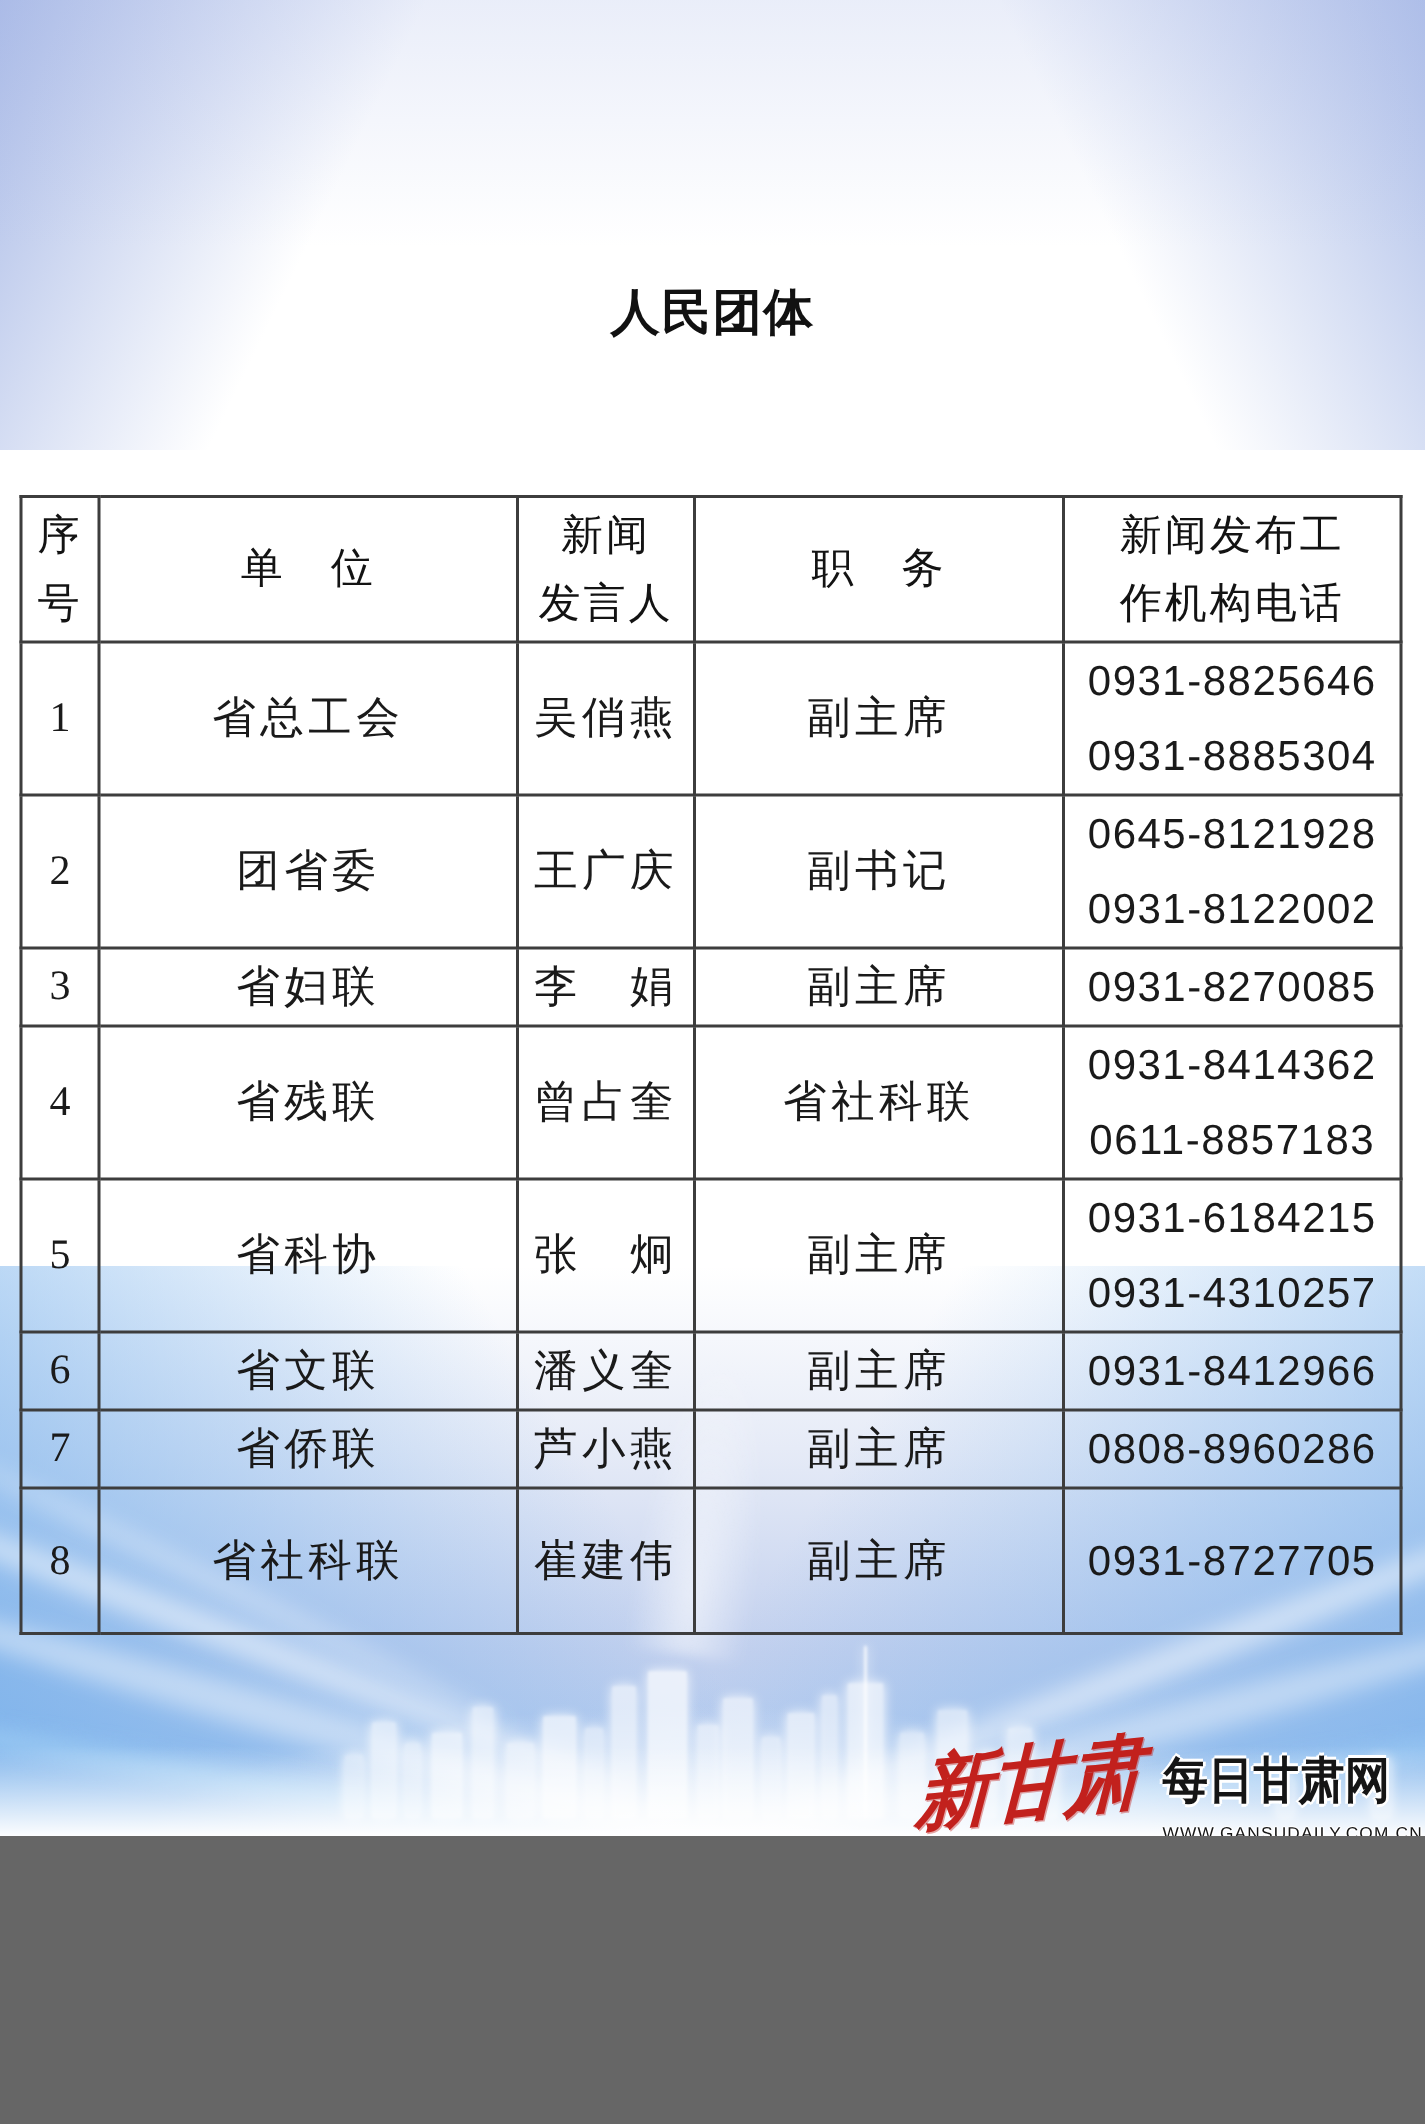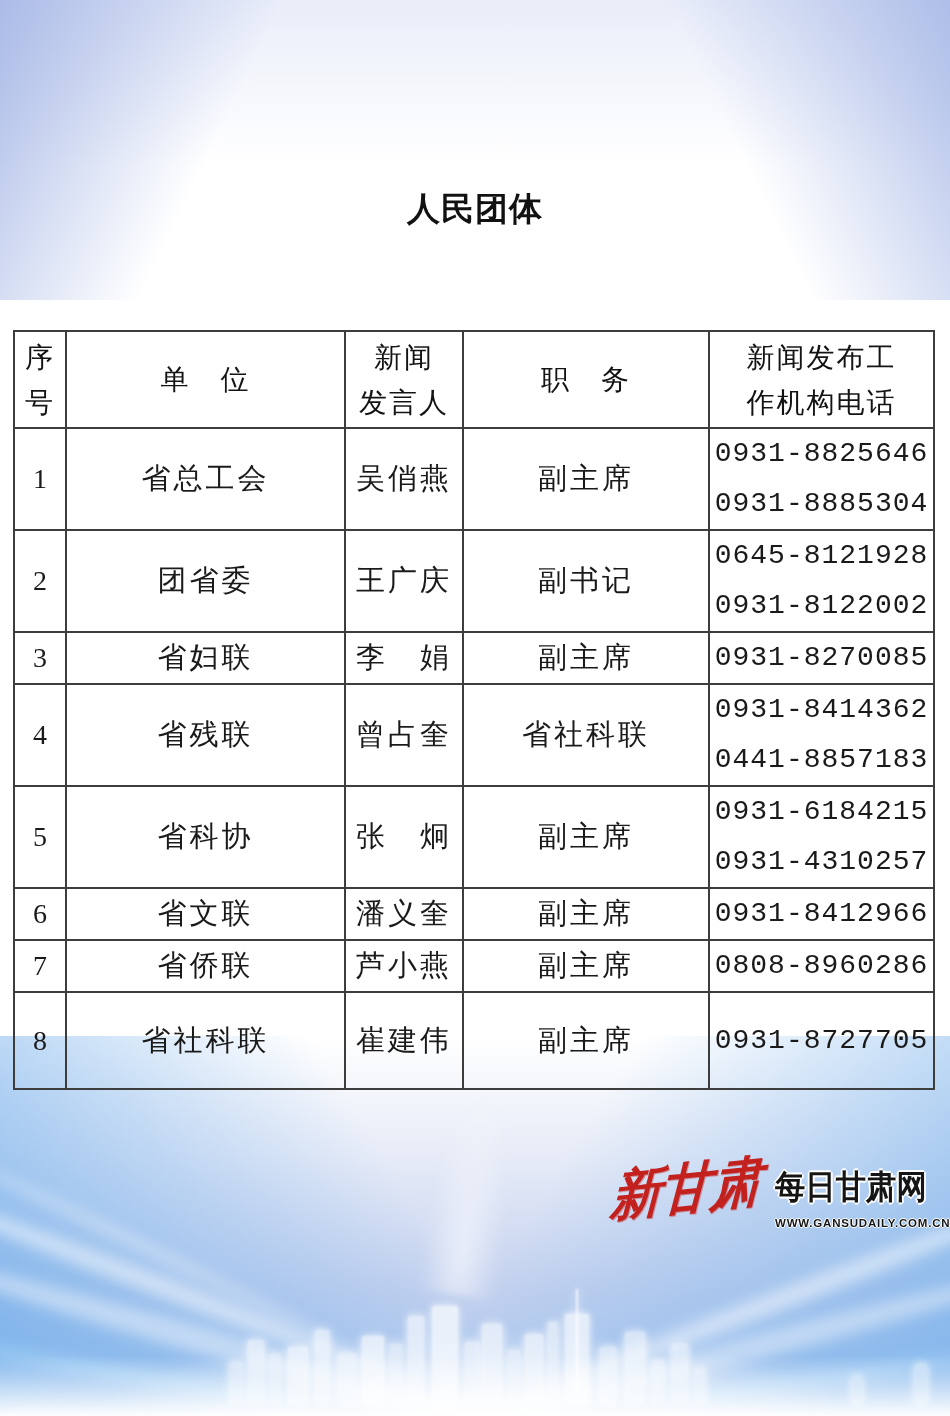--- a/index.html
+++ b/index.html
@@ -1,17 +1,17 @@
 <!DOCTYPE html>
 <html><head>
 <meta charset="utf-8">
 <style>
   html,body { margin:0; padding:0; background:#666; }
   .page {
-    position:relative; width:950px; height:1416px; margin:0 auto;
+    position:relative; width:950px; height:1224px; margin:0 auto;
     background:#ffffff; overflow:hidden;
     font-family:"Liberation Serif","DejaVu Serif",serif;
     color:#1a1a1a;
   }
 
   
   .bg-top {
     position:absolute; top:0; left:0; width:100%; height:300px;
     background:
       linear-gradient(to bottom, rgba(178,192,234,0.28) 0%, rgba(255,255,255,0) 55%),
@@ -66,21 +66,21 @@
     font-weight:normal; padding:0;
   }
   .roster thead tr { height:97px; }
   .roster tbody tr { height:48px; }
   .roster tbody tr.two { height:102px; }
   .roster tbody tr:last-child { height:97px; }
   .roster th { font-size:28px; letter-spacing:2px; color:#131313; }
   .roster th div { line-height:45px; }
   td.c-index { font-size:28px; font-family:"Liberation Serif","DejaVu Serif",serif; }
   td.c-unit, td.c-spokesperson, td.c-position { font-size:29px; letter-spacing:3px; }
-  td.c-phone div { font-size:28px; line-height:50px; letter-spacing:1px; font-family:Liberation Mono, monospace; }
+  td.c-phone div { font-size:28px; line-height:50px; letter-spacing:1px; font-family:Liberation Sans, sans-serif; }
   col.w-index{width:52px} col.w-unit{width:279px} col.w-spokesperson{width:118px}
   col.w-position{width:246px} col.w-phone{width:225px}
 
   
   .logo {
     position:absolute; left:606px; top:1142px; width:330px; height:95px;
     display:flex; align-items:center;
   }
   .logo-calligraphy {
     font-size:54px; font-weight:bold; font-style:italic;
@@ -90,21 +90,21 @@
   }
   .logo-right { margin-left:10px; padding-top:14px; }
   .logo-name {
     font-family:"Liberation Sans","DejaVu Sans",sans-serif;
     font-weight:bold; font-size:33px; color:#151515; white-space:nowrap;
     transform:scaleX(0.92); transform-origin:left center;
     text-shadow:-2px 0 0 #fff, 2px 0 0 #fff, 0 -2px 0 #fff, 0 2px 0 #fff, -1px -1px 0 #fff, 1px 1px 0 #fff;
   }
   .logo-url {
     font-family:"Liberation Sans","DejaVu Sans",sans-serif;
-    font-weight:bold; font-size:11.5px; letter-spacing:0.8px; color:#151515;
+    font-weight:normal; font-size:11.5px; letter-spacing:0.8px; color:#151515;
     margin-top:7px; white-space:nowrap;
     text-shadow:-1px 0 0 #fff, 1px 0 0 #fff, 0 -1px 0 #fff, 0 1px 0 #fff;
   }
 </style>
 </head>
 <body>
 
 <div class="page">
 
   <div class="bg-top"></div>
@@ -211,21 +211,21 @@
             <div>0931-8270085</div>
           </td>
         </tr>
         <tr class="two">
           <td class="c-index">4</td>
           <td class="c-unit">省残联</td>
           <td class="c-spokesperson">曾占奎</td>
           <td class="c-position">省社科联</td>
           <td class="c-phone">
             <div>0931-8414362</div>
-            <div>0441-8857183</div>
+            <div>0611-8857183</div>
           </td>
         </tr>
         <tr class="two">
           <td class="c-index">5</td>
           <td class="c-unit">省科协</td>
           <td class="c-spokesperson">张　炯</td>
           <td class="c-position">副主席</td>
           <td class="c-phone">
             <div>0931-6184215</div>
             <div>0931-4310257</div>

